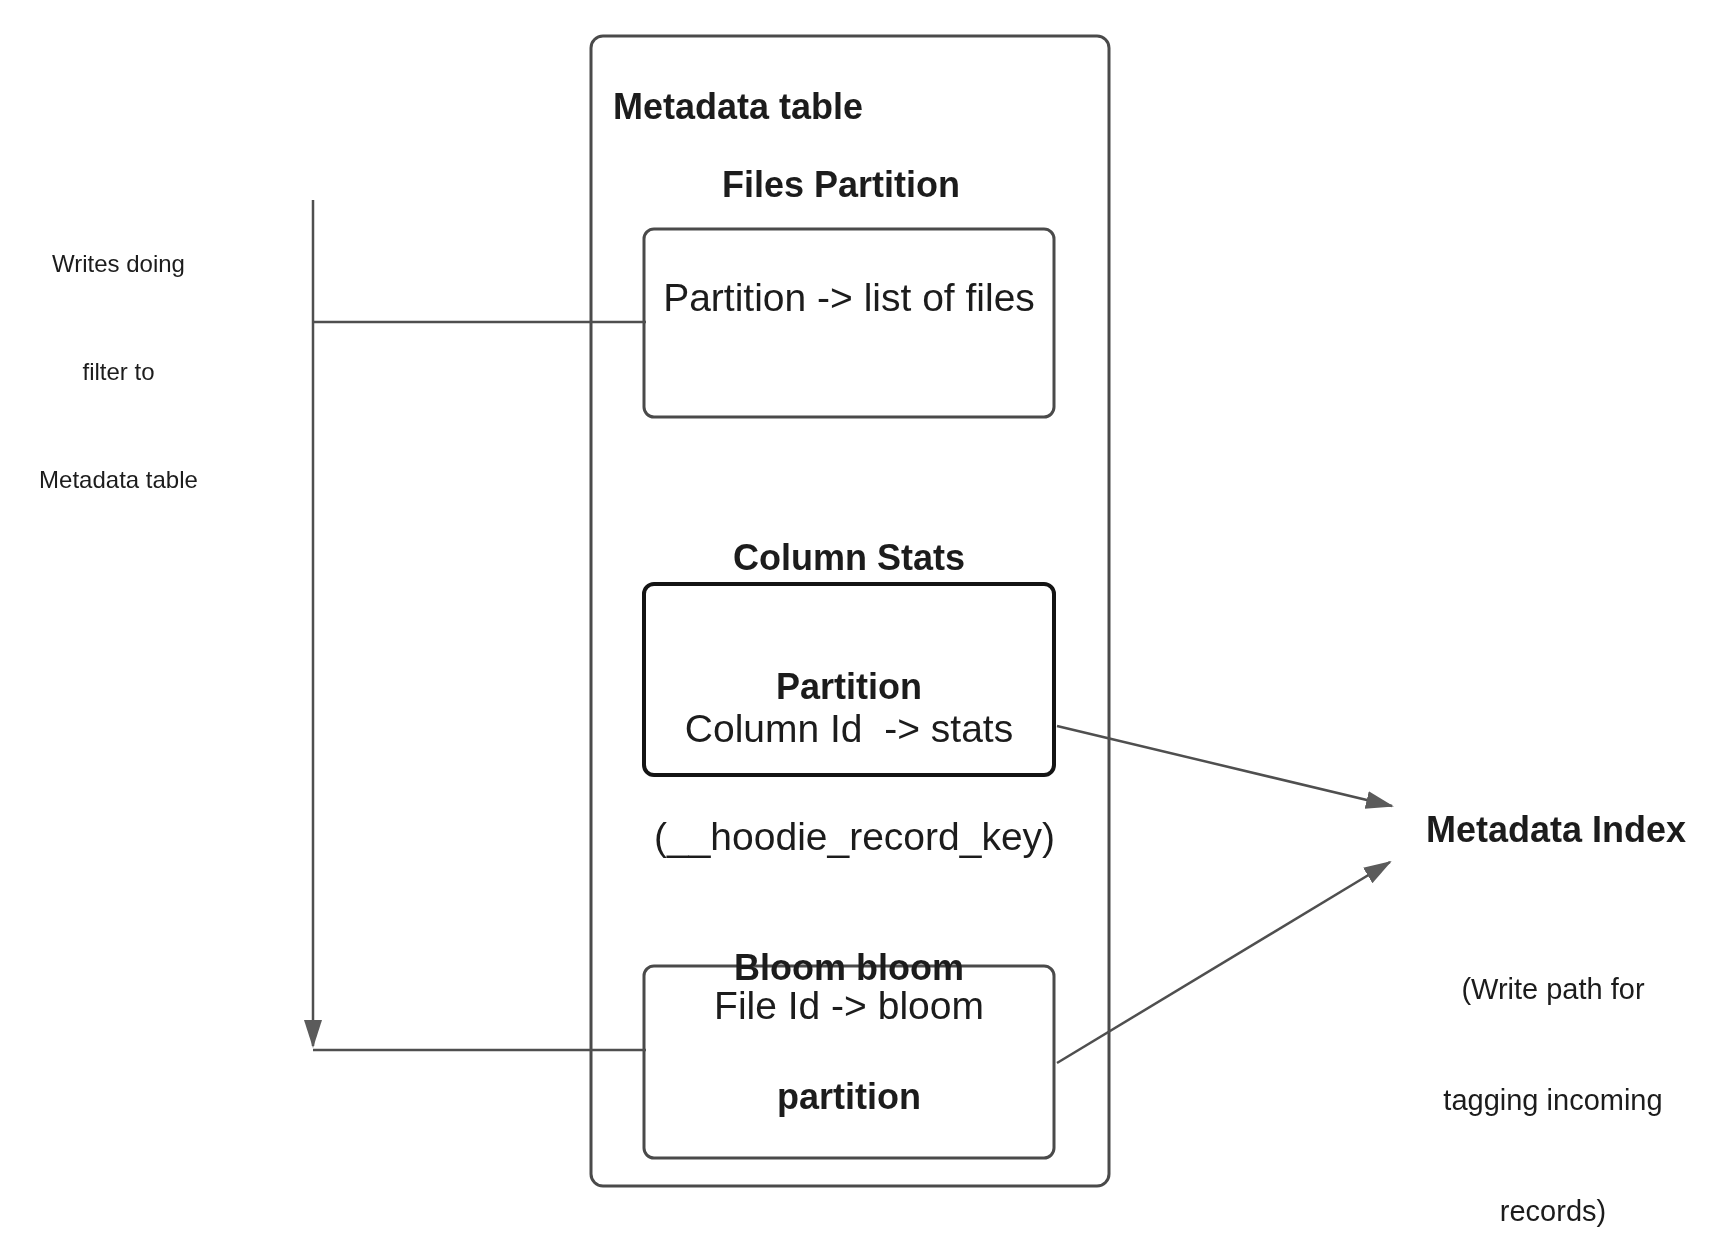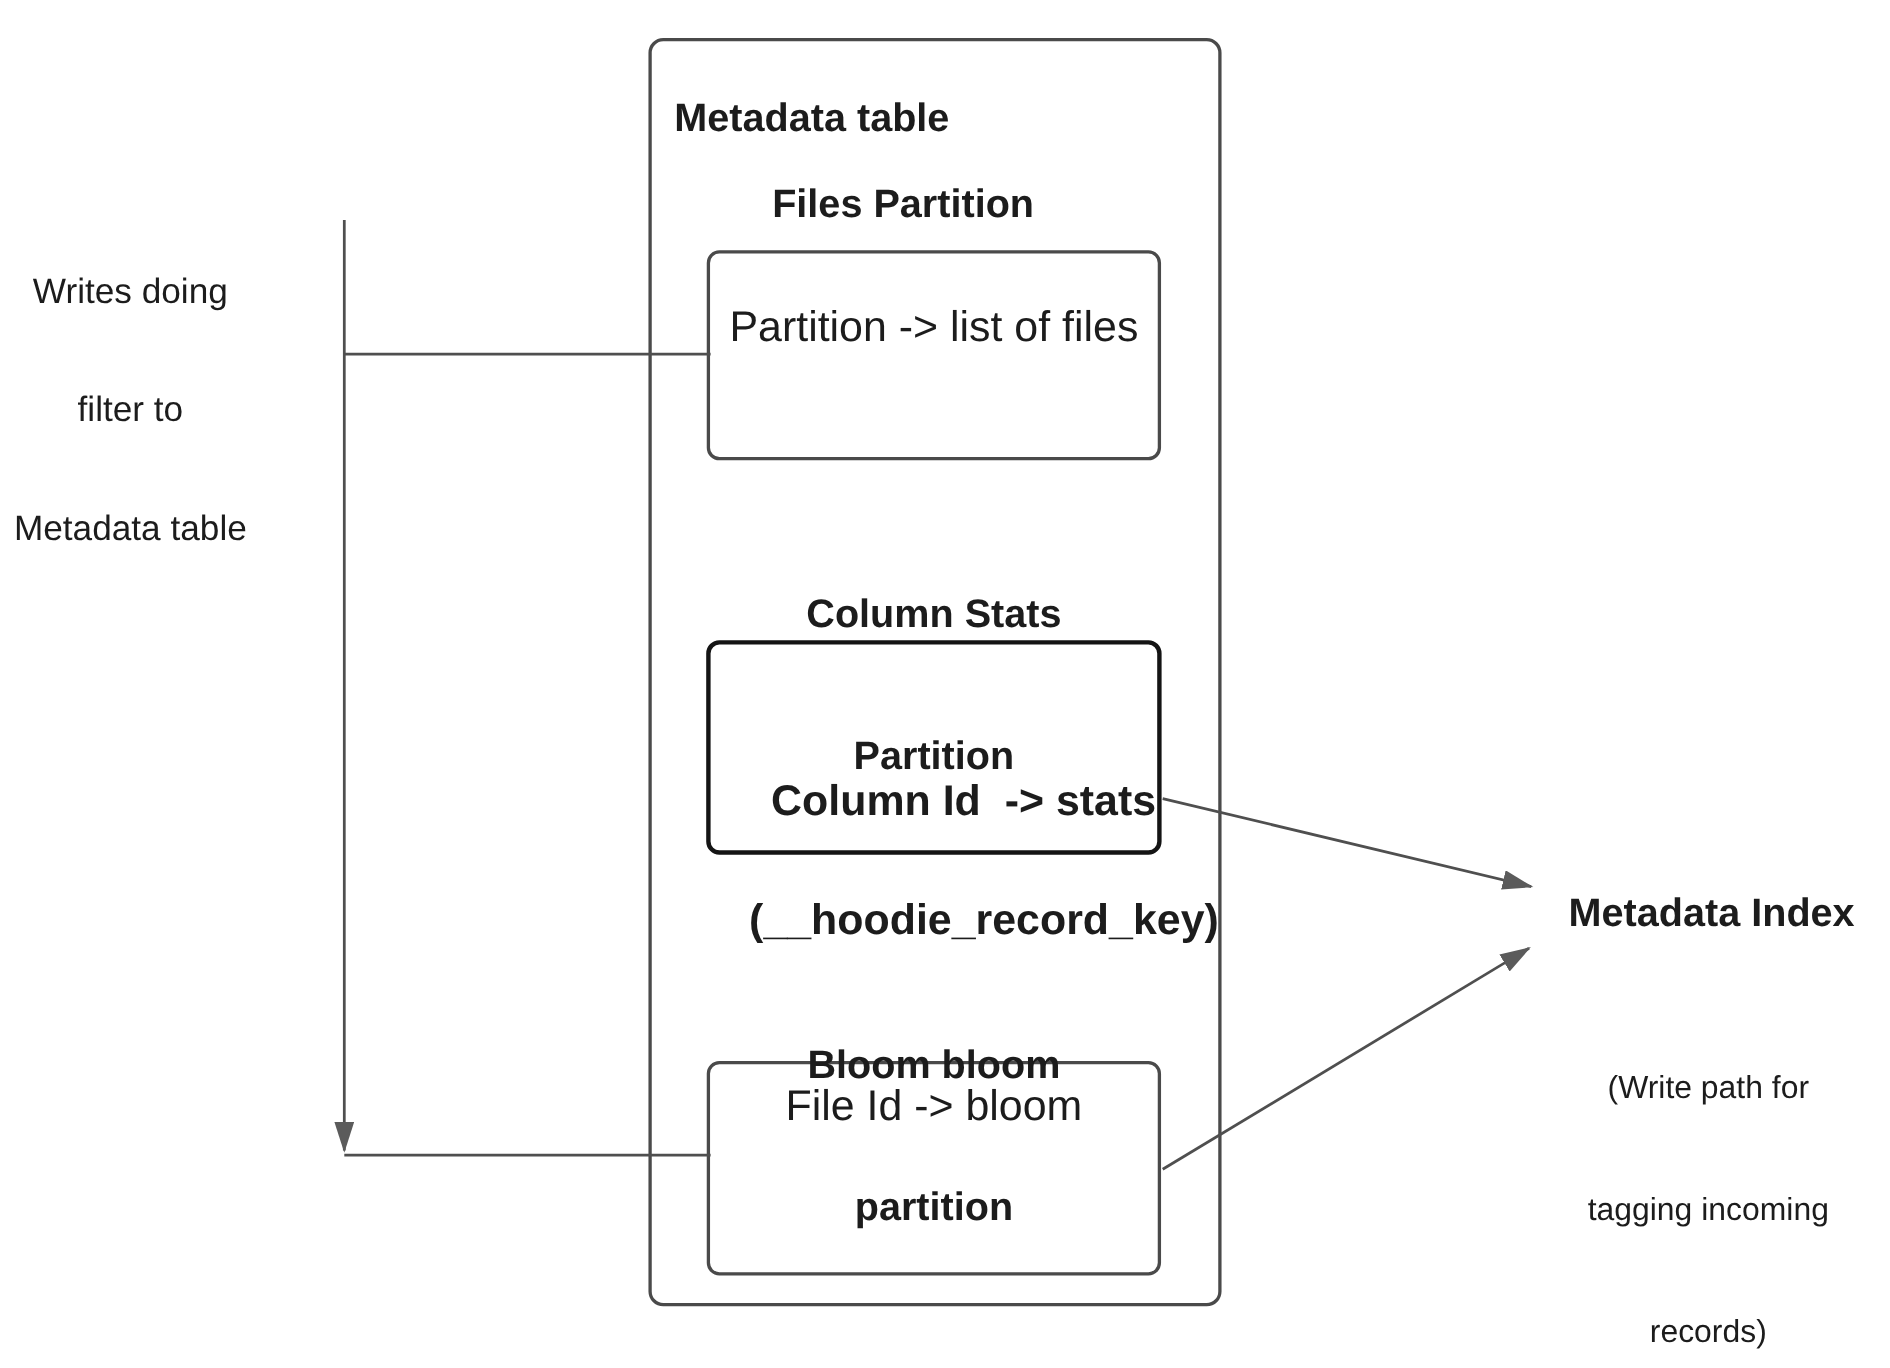--- a/index.html
+++ b/index.html
@@ -44,21 +44,21 @@
     fill: none;
   }
   .arrowhead-shape { fill: var(--arrowhead); }
   .txt {
     position: absolute;
     color: var(--text);
     text-align: center;
     white-space: pre-wrap;
   }
   .note {
-    font-size: 32px;
+    font-size: 24px;
     line-height: 36px;
   }
   .heading {
     font-size: 36px;
     font-weight: bold;
     line-height: 43px;
   }
   .box-content {
     font-size: 39px;
     line-height: 36px;
@@ -101,28 +101,28 @@
   </svg>
 
   <div class="txt note" style="left:2px; top:174px; width:233px;">
     <div>Writes doing</div>
     <div>filter to</div>
     <div>Metadata table</div>
   </div>
 
   <div class="txt heading title-left" style="left:613px; top:85px; width:420px;">Metadata table</div>
 
-  <div class="txt heading" style="left:616px; top:163px; width:410px;">Files Partition</div>
+  <div class="txt heading" style="left:636px; top:163px; width:410px;">Files Partition</div>
   <div class="txt box-content" style="left:654px; top:280px; width:390px;">Partition -&gt; list of files</div>
 
   <div class="txt heading" style="left:644px; top:450px; width:410px;">
     <div>Column Stats</div>
     <div>Partition</div>
   </div>
-  <div class="txt box-content" style="left:681px; top:639px; width:390px;font-weight:bold;">
+  <div class="txt box-content" style="left:654px; top:639px; width:390px;">
     <div>Column Id  -&gt; stats</div>
     <div>(__hoodie_record_key)</div>
   </div>
 
   <div class="txt heading" style="left:644px; top:860px; width:410px;">
     <div>Bloom bloom</div>
     <div>partition</div>
   </div>
   <div class="txt box-content" style="left:654px; top:988px; width:390px;">File Id -&gt; bloom</div>
 

